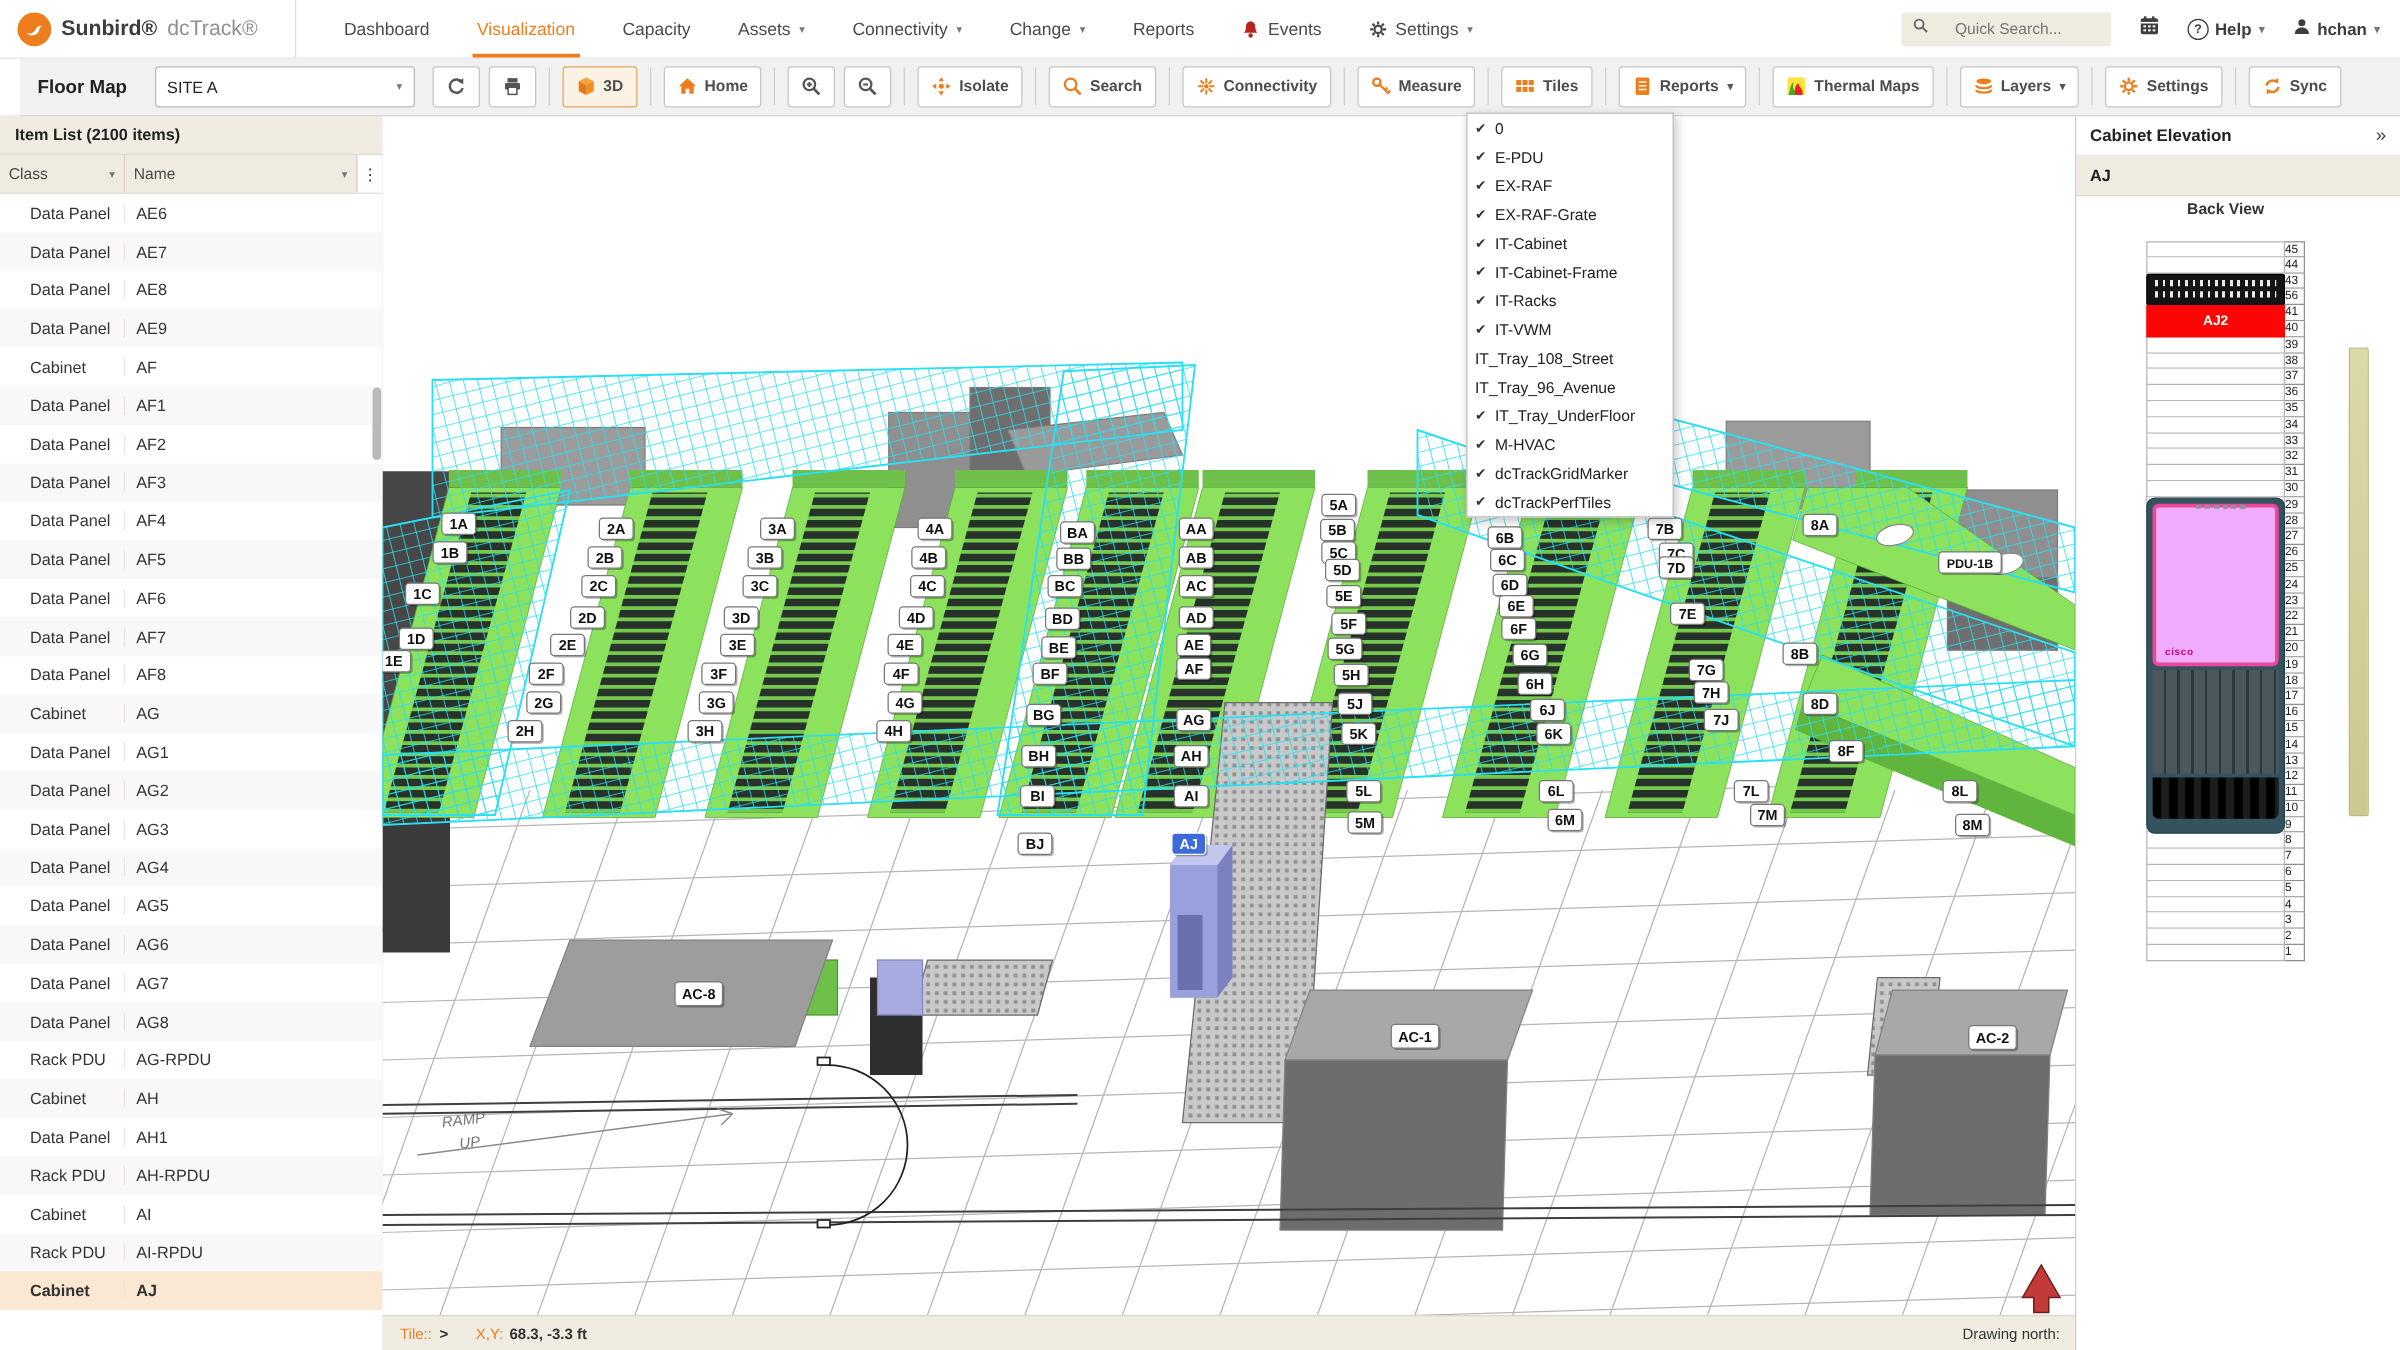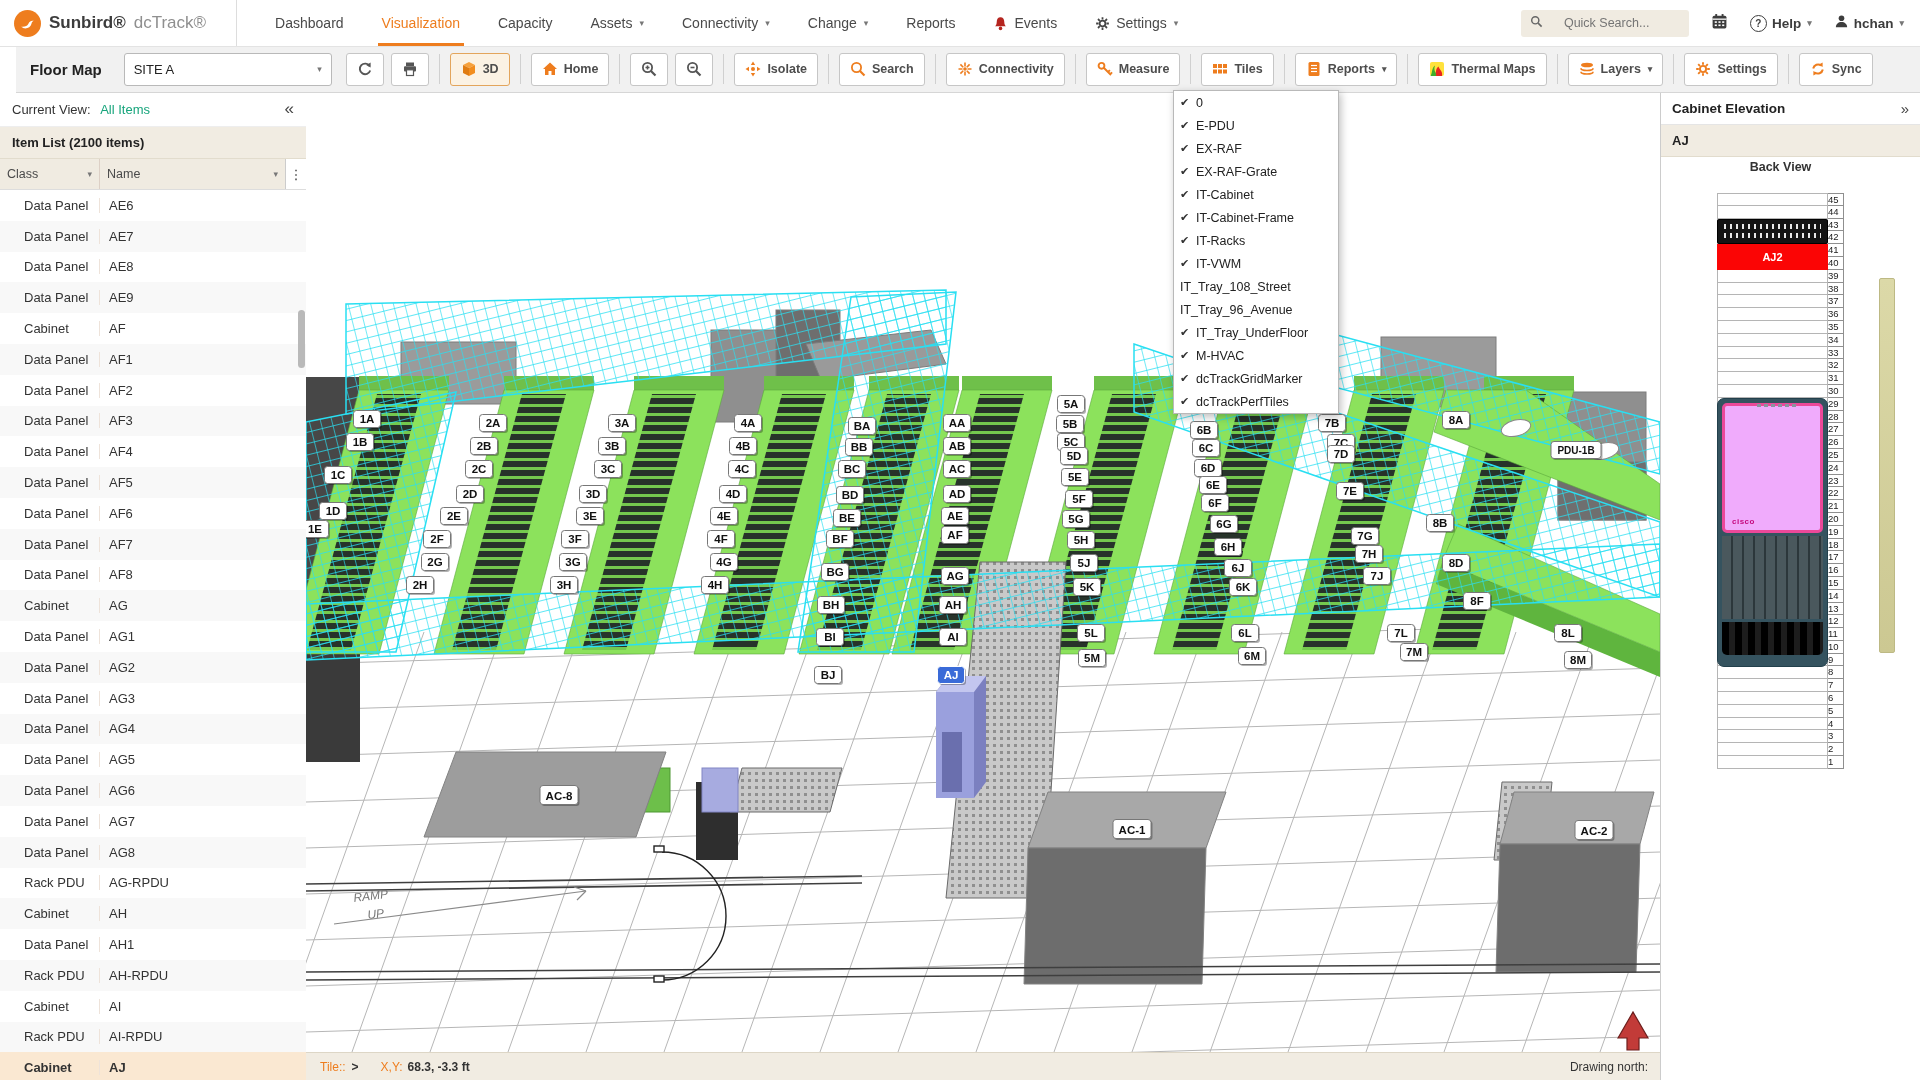--- a/index.html
+++ b/index.html
@@ -467,27 +467,20 @@
         <span class="lm-check">✔</span>
         <span>dcTrackGridMarker</span>
       </div>
       <div class="lm-item">
         <span class="lm-check">✔</span>
         <span>dcTrackPerfTiles</span>
       </div>
     </div>
 
   <aside id="sidebar">
-    <div class="current-view">
-      <span>
-        <span>Current View:</span>
-        <span class="cv-val">All Items</span>
-      </span>
-      <span class="collapse">«</span>
-    </div>
     <div class="list-title">Item List (2100 items)</div>
     <div class="grid-header">
       <div class="gh-cell gh-class">
         <span>Class</span>
           <span class="caret">▾</span>
       </div>
       <div class="gh-cell gh-name">
         <span>Name</span>
           <span class="caret">▾</span>
       </div>
@@ -1287,21 +1280,21 @@
         <div class="ru">
           <span class="cell"></span>
           <span class="num">44</span>
         </div>
         <div class="ru">
           <span class="cell"></span>
           <span class="num">43</span>
         </div>
         <div class="ru">
           <span class="cell"></span>
-          <span class="num">42</span>
+          <span class="num">56</span>
         </div>
         <div class="ru">
           <span class="cell"></span>
           <span class="num">41</span>
         </div>
         <div class="ru">
           <span class="cell"></span>
           <span class="num">40</span>
         </div>
         <div class="ru">

